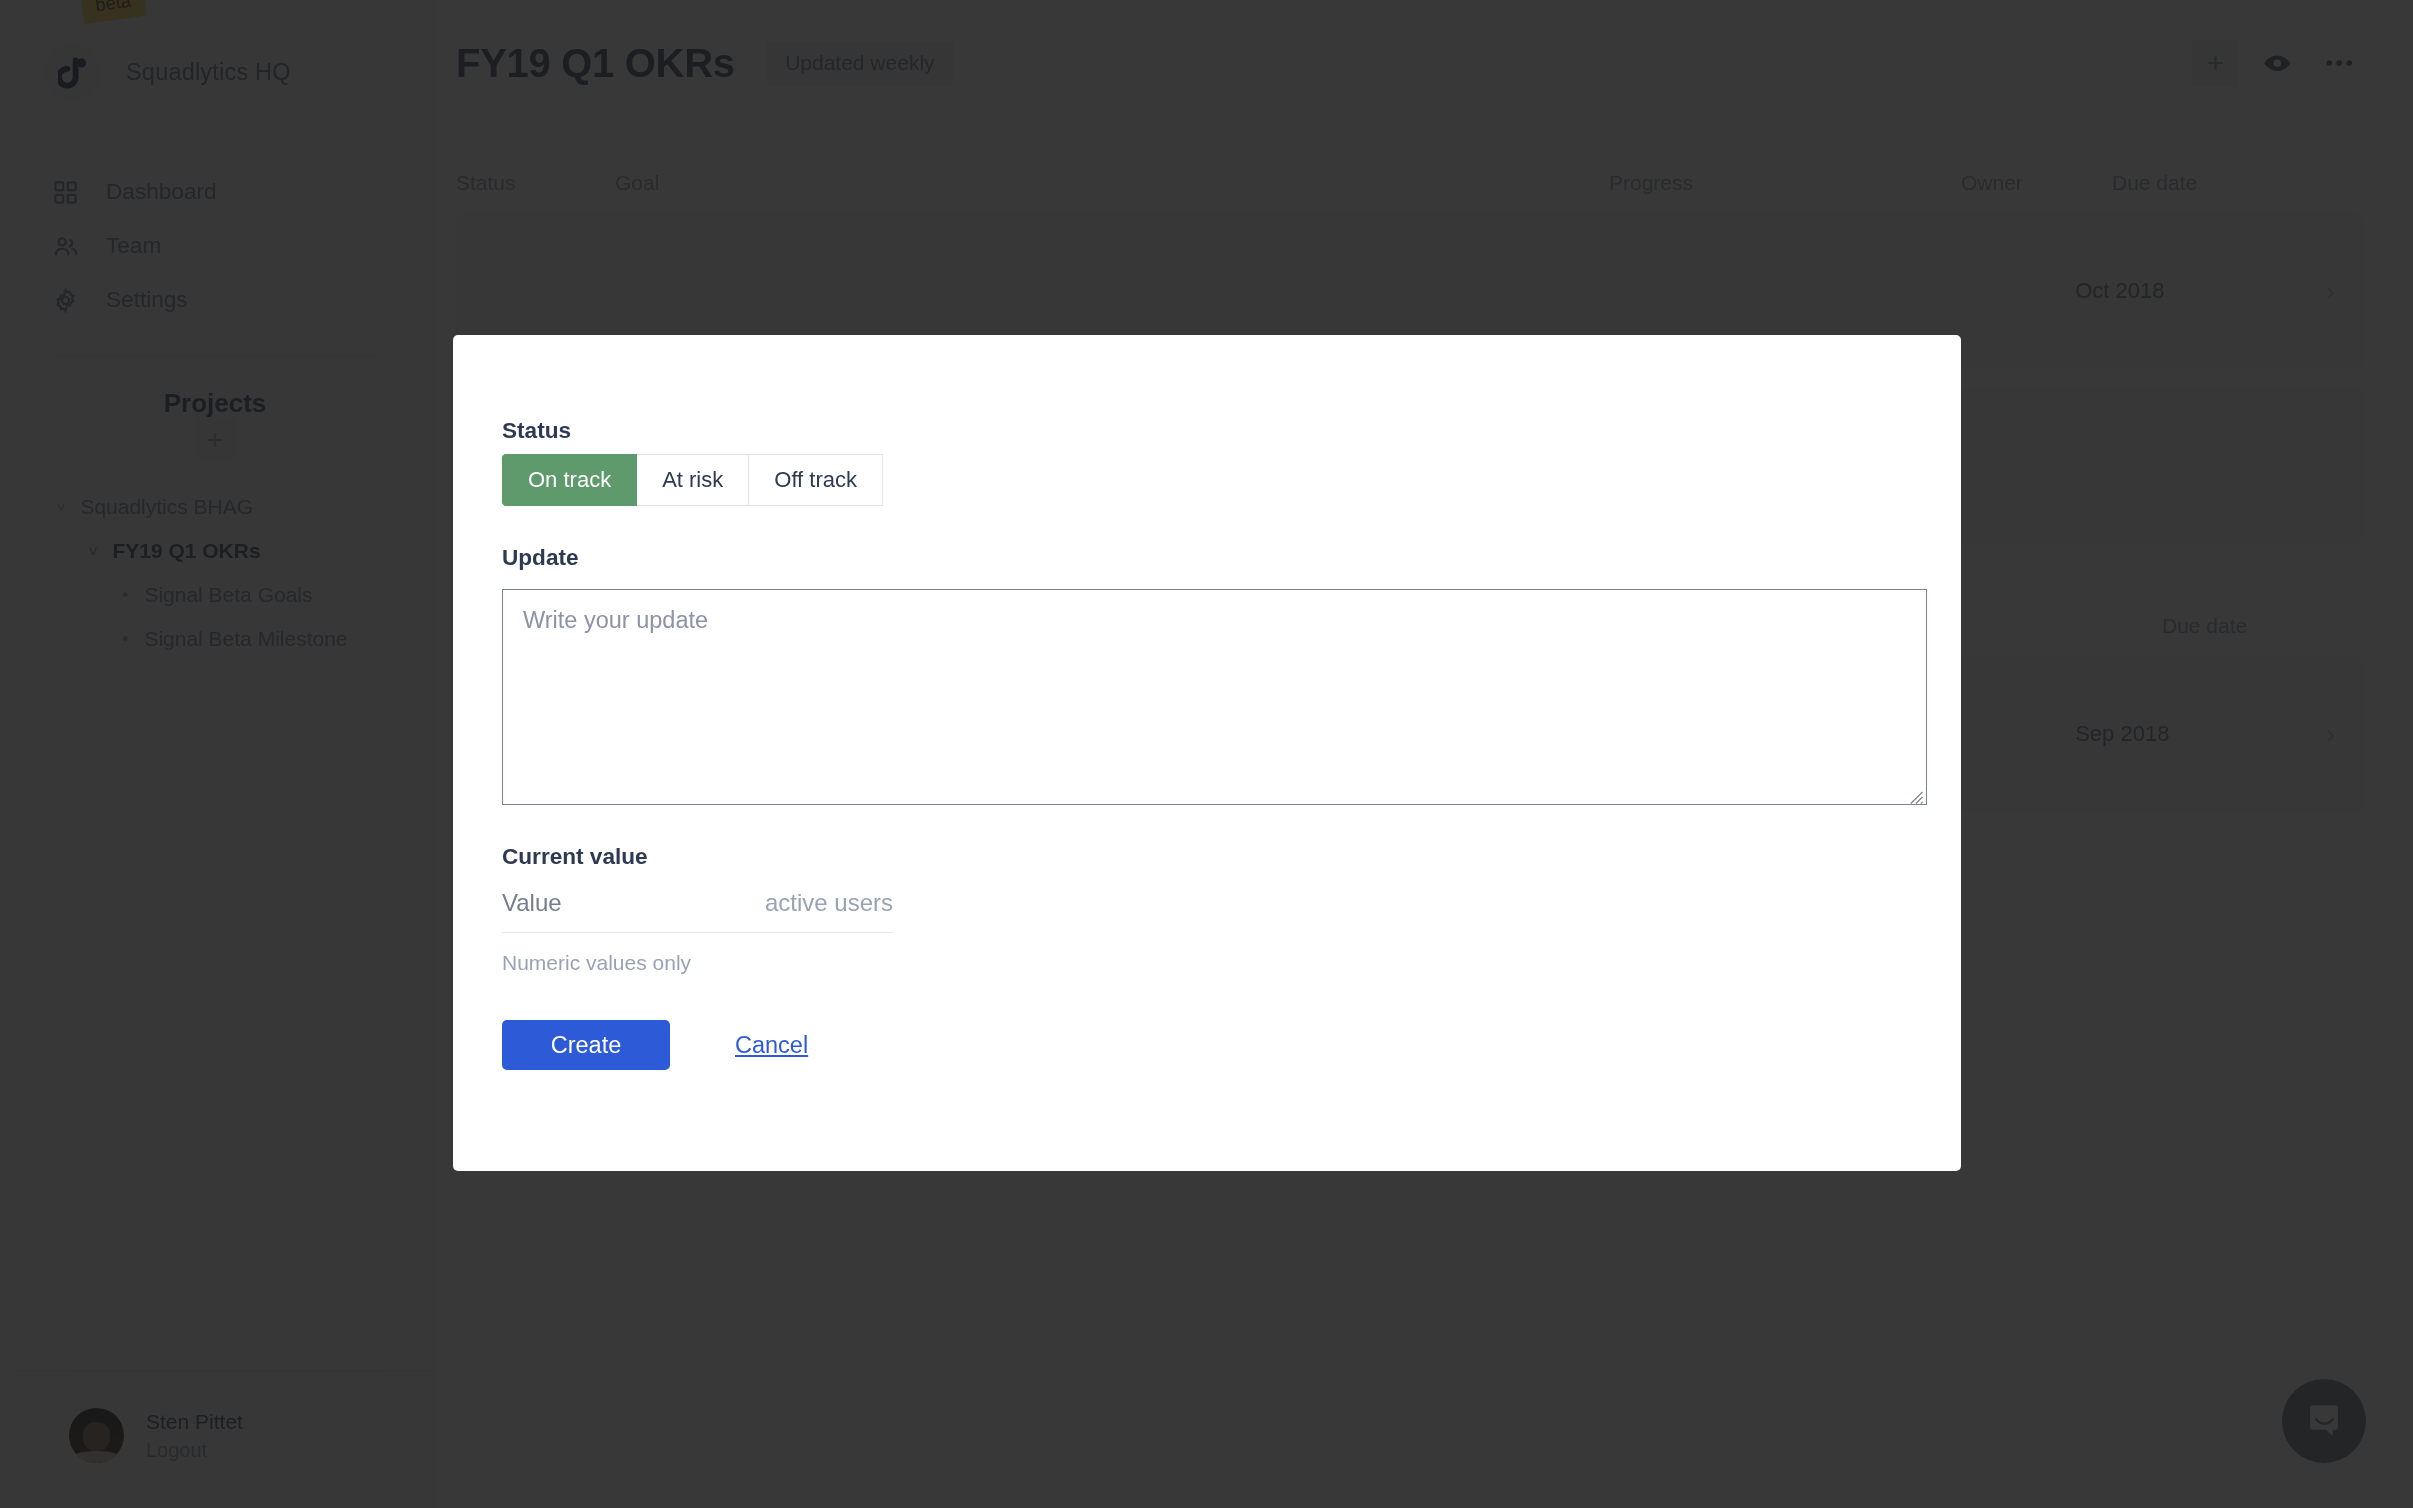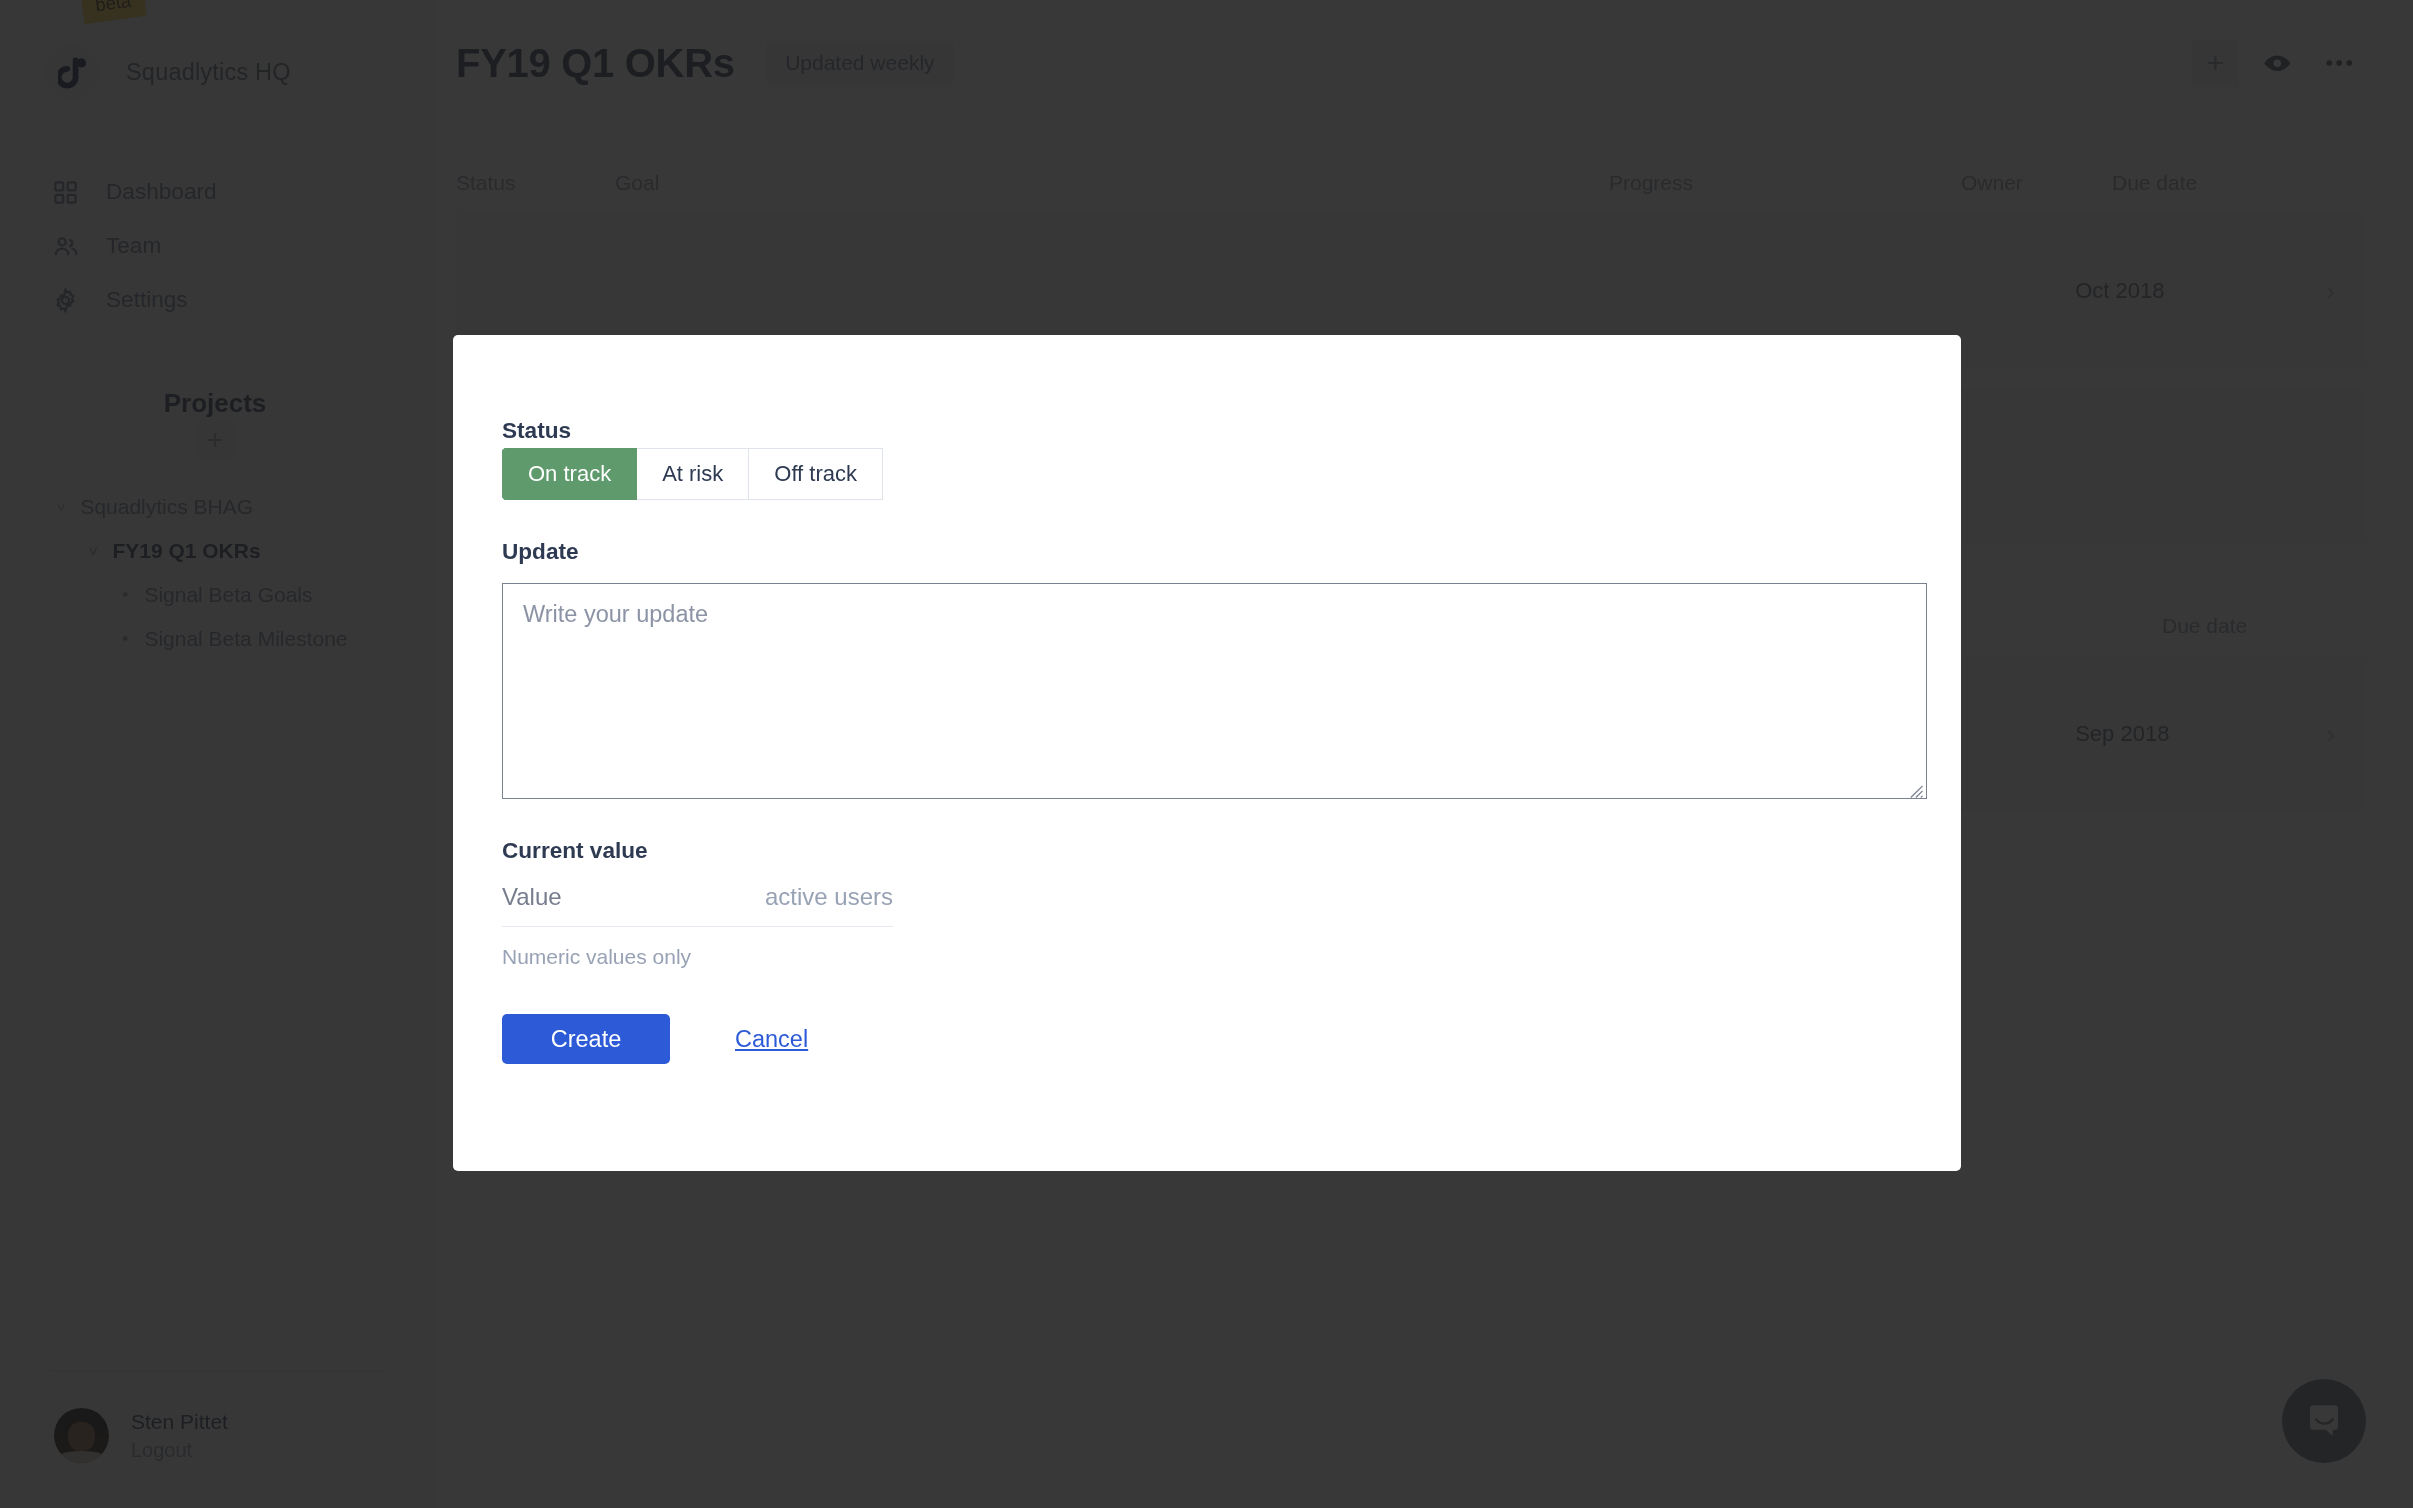--- a/index.html
+++ b/index.html
@@ -132,21 +132,21 @@
     font-size: 18.4px;
     color: #98a0b2;
     flex: 0 0 18.4px;
   }
   .tree-l1 { padding-left: 52px; }
   .tree-l2 { padding-left: 84px; font-weight: bold; color: #2e3a52; }
   .tree-l3 { padding-left: 116px; }
 
   .user-block {
     position: absolute;
-    left: 0; right: 0; bottom: 45px;
+    left: 15px; right: 0; bottom: 45px;
     padding: 0 0 0 54px;
     display: flex;
     align-items: center;
     border-top: 0.8px solid #e5e8ee;
     padding-top: 37px;
     margin: 0 0 0 0;
   }
   .user-block:before {
     content: "";
     position: absolute;
@@ -305,21 +305,21 @@
 
   .field-label {
     font-size: 22.6px;
     font-weight: bold;
     color: #2e3a52;
     margin-top: 39px;
   }
 
   .segmented {
     display: flex;
-    margin-top: 4px;
+    margin-top: 10px;
     width: 397px;
     border-radius: 4.2px;
     overflow: hidden;
   }
   .seg {
     height: 52px;
     display: flex; align-items: center; justify-content: center;
     font-size: 22px;
     color: #2e3a52;
     background: #ffffff;

